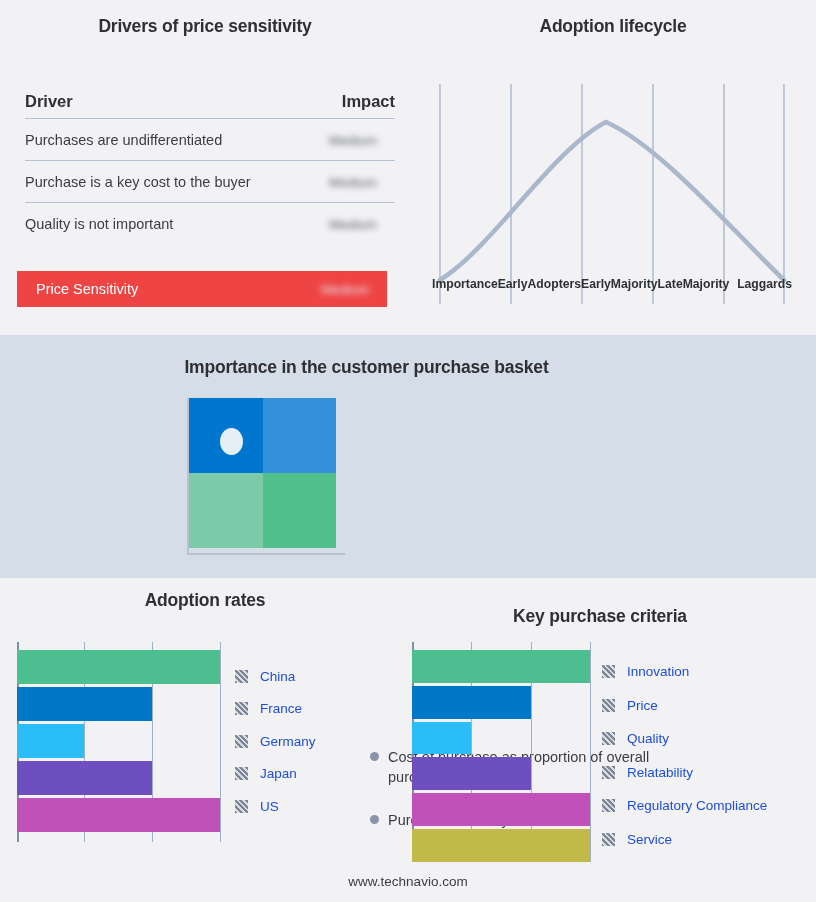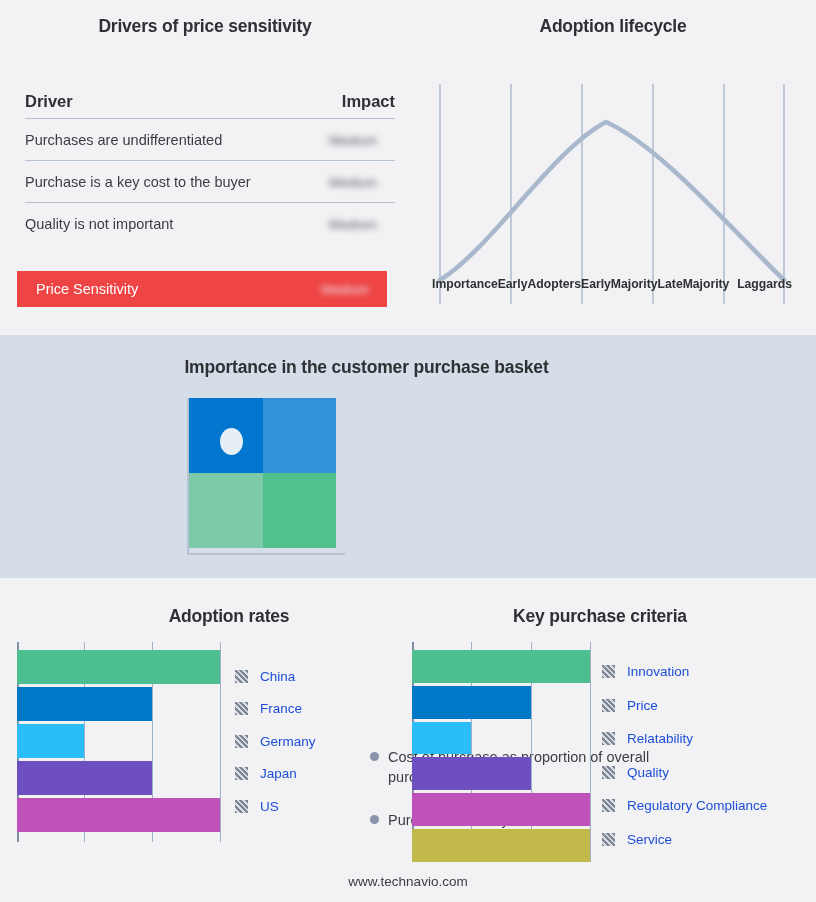--- a/index.html
+++ b/index.html
@@ -77,21 +77,21 @@
 
   .mtx-legend { position: absolute; left: 370px; top: 412px; width: 380px; }
   .mtx-li { display: flex; align-items: flex-start; margin-bottom: 22px; }
   .mtx-bullet { width: 9px; height: 9px; border-radius: 50%; background: #8894ab;
     margin-top: 5px; margin-right: 9px; flex: 0 0 auto; }
   .mtx-li-text { font-size: 14.5px; color: #3a3d42; line-height: 1.4; max-width: 300px; }
 
   
   #panel-adoption { position: absolute; left: 0; top: 578px; width: 410px; height: 324px; }
   #panel-criteria { position: absolute; left: 400px; top: 578px; width: 416px; height: 324px; }
-  #panel-adoption .panel-title { position: absolute; left: 0; top: 28px; width: 410px; margin-left: 24px; }
+  #panel-adoption .panel-title { position: absolute; left: 0; top: 12px; width: 410px; }
   #panel-criteria .panel-title { position: absolute; left: 0; top: 28px; width: 400px; }
 
   .barchart { position: absolute; }
   #adoption-chart { left: 17px; top: 642px; width: 206px; height: 200px; }
   #criteria-chart { left: 412px; top: 642px; width: 180px; height: 220px; }
 
   .bc-plot { position: absolute; left: 0; top: 0; width: 100%; height: 100%; }
   .bc-gridline { position: absolute; top: 0; width: 1px; height: 100%; background: #9fb0c6; }
   .bc-axis { position: absolute; left: 0; top: 0; width: 2px; height: 100%; background: #7e90a8; }
   .bc-rows { position: absolute; left: 0; top: 0; width: 100%; height: 100%;
@@ -332,28 +332,28 @@
     <div class="lg-item" style="height:33.5px">
       <span class="lg-swatch"></span>
       <span class="lg-label">Innovation</span>
     </div>
     <div class="lg-item" style="height:33.5px">
       <span class="lg-swatch"></span>
       <span class="lg-label">Price</span>
     </div>
     <div class="lg-item" style="height:33.5px">
       <span class="lg-swatch"></span>
+      <span class="lg-label">Quality</span>
+    </div>
+    <div class="lg-item" style="height:33.5px">
+      <span class="lg-swatch"></span>
       <span class="lg-label">Relatability</span>
     </div>
     <div class="lg-item" style="height:33.5px">
       <span class="lg-swatch"></span>
-      <span class="lg-label">Quality</span>
-    </div>
-    <div class="lg-item" style="height:33.5px">
-      <span class="lg-swatch"></span>
       <span class="lg-label">Regulatory Compliance</span>
     </div>
     <div class="lg-item" style="height:33.5px">
       <span class="lg-swatch"></span>
       <span class="lg-label">Service</span>
     </div>
   </div>
 
   <div class="footer">www.technavio.com</div>
 

